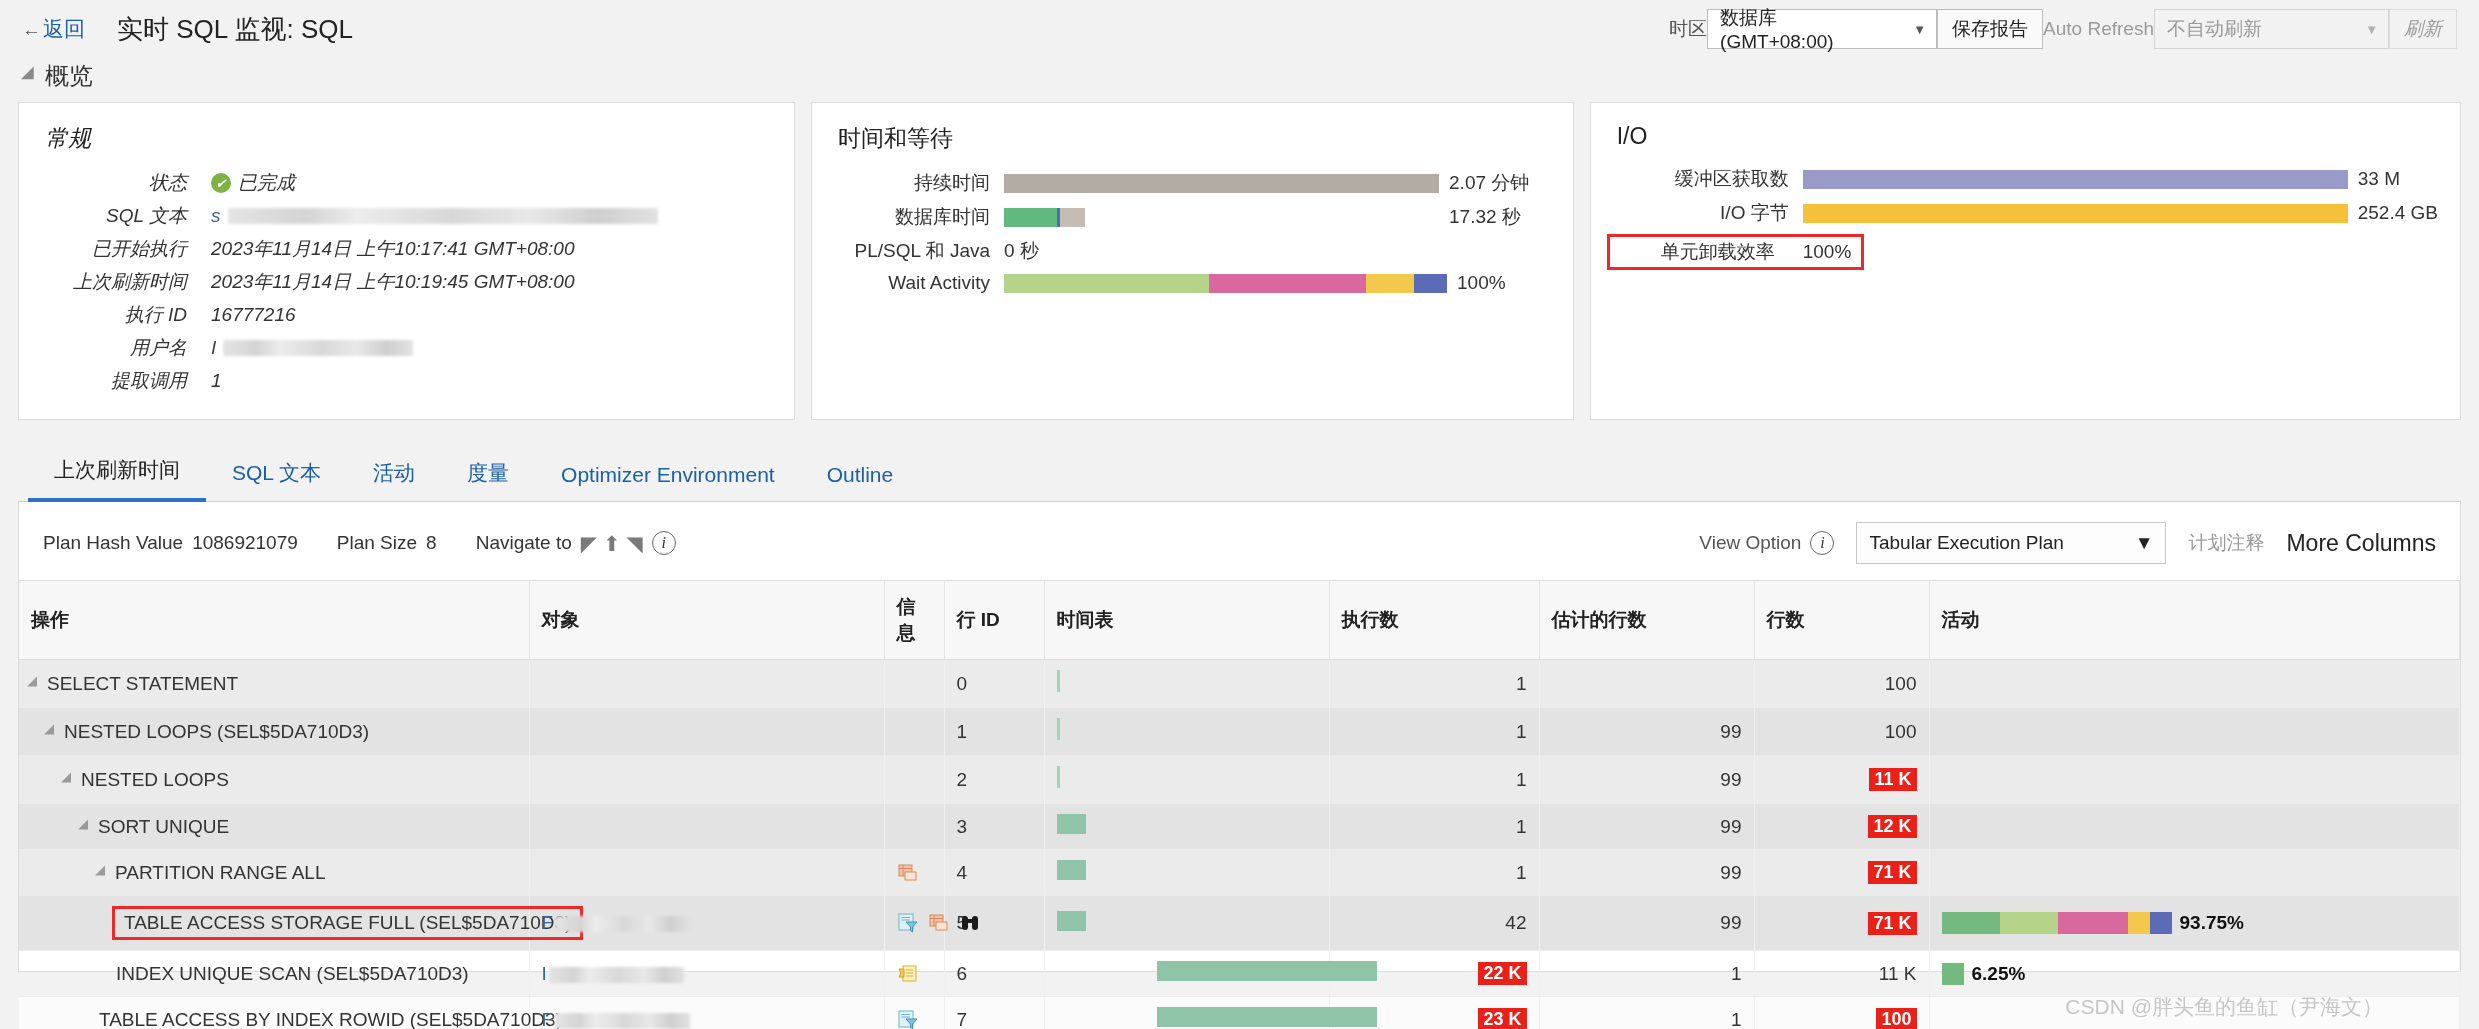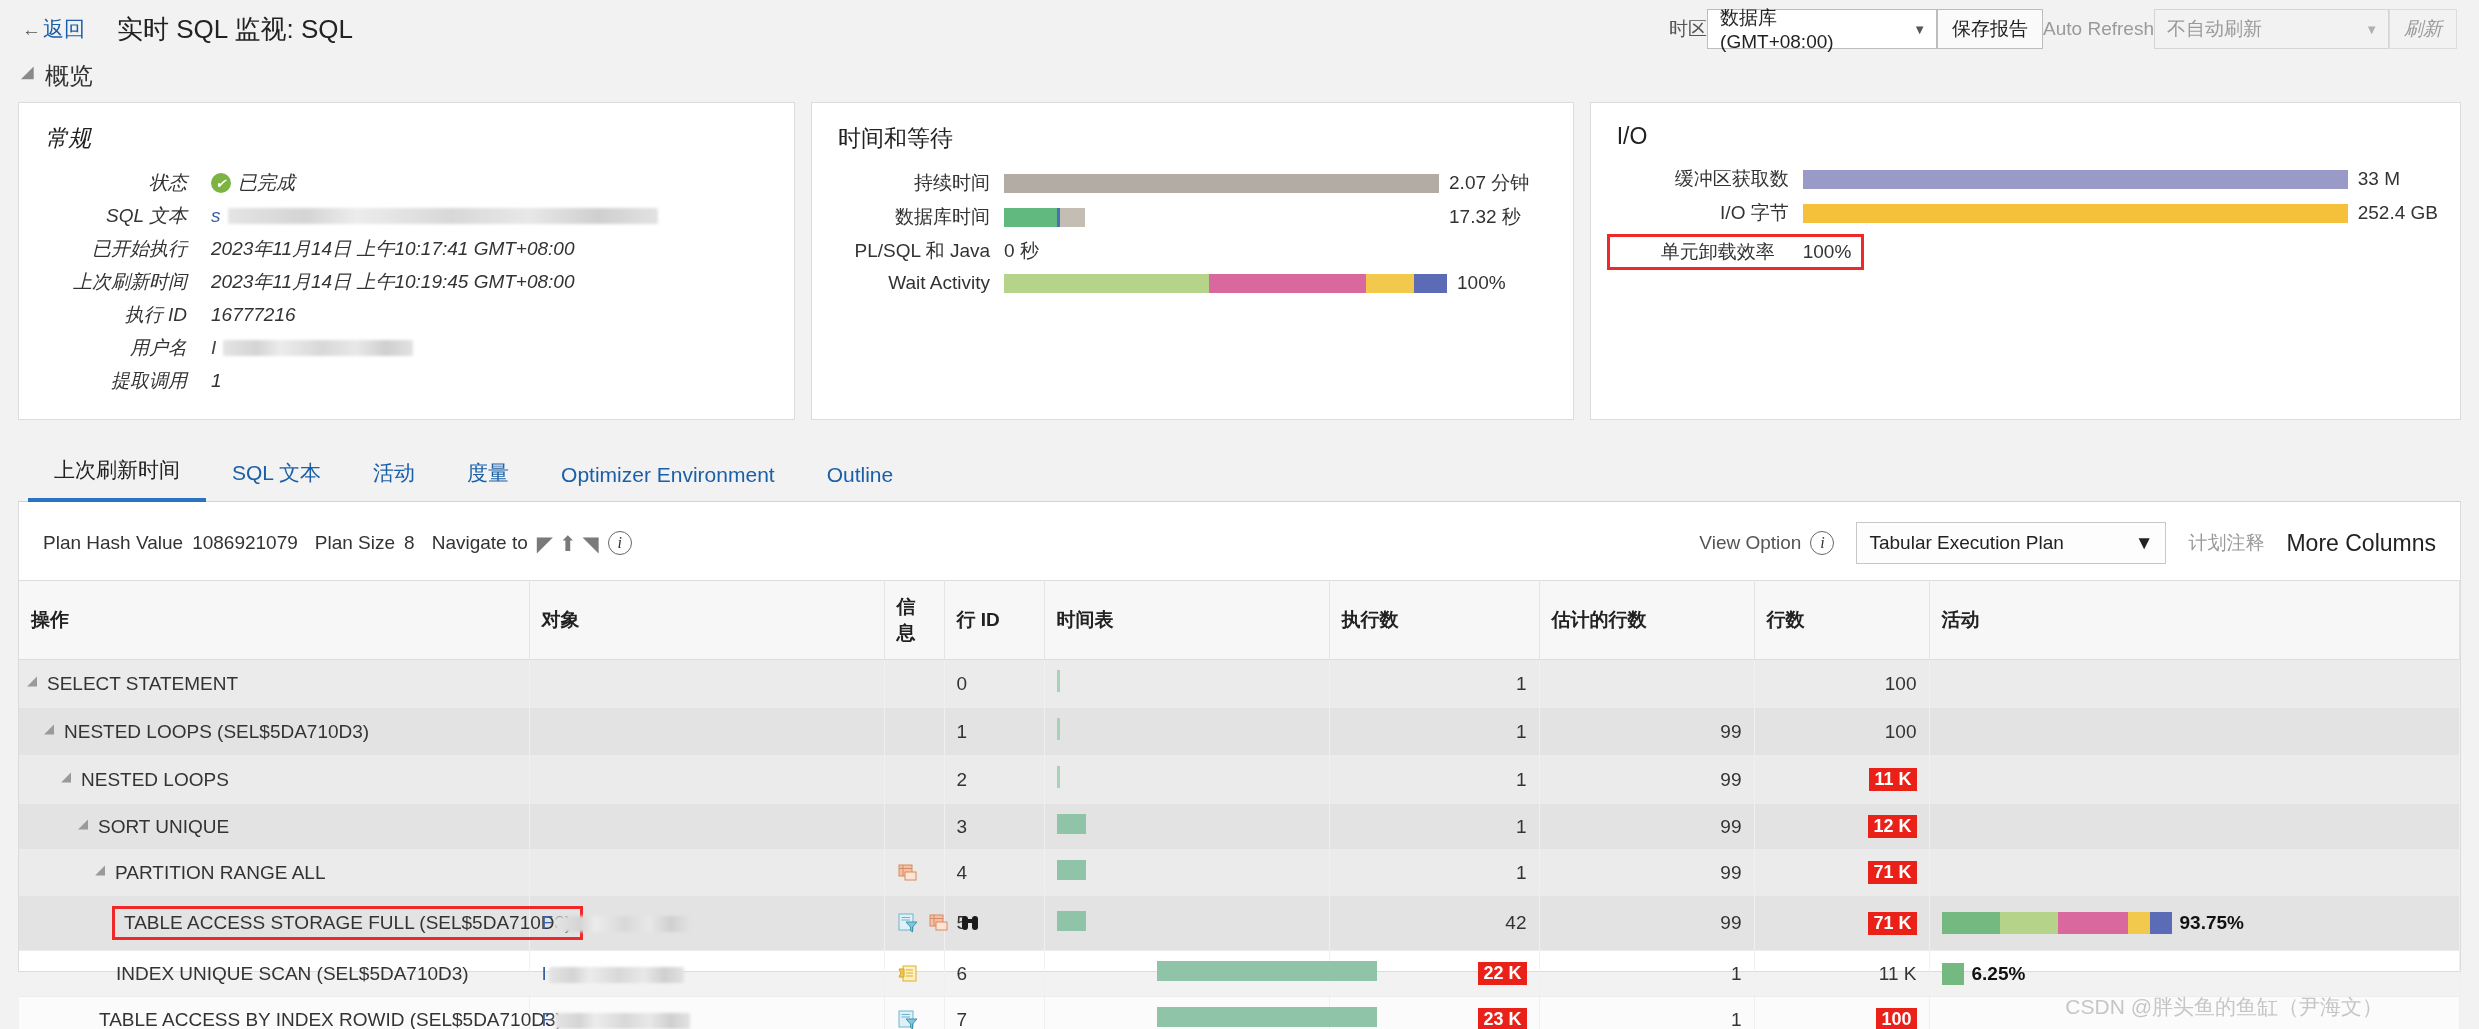--- a/index.html
+++ b/index.html
@@ -128,21 +128,21 @@
     padding: 12px 26px 14px 26px; font-size:21px; color:#1a5fa8; white-space:nowrap;
   }
   .tab.active { color:#222; border-bottom: 4px solid #2a72c4; margin-bottom:-1px; }
 
   
   .plan-wrap {
     background:#fff; border:1px solid #dcdcdc; border-top:none;
     margin: 0 18px; height: 470px;
   }
   .plan-toolbar {
-    display:flex; padding: 20px 24px 16px 24px; gap: 17px;
+    display:flex; padding: 20px 24px 16px 24px; gap: 39px;
     font-size:19px; color:#333;
   }
   .plan-toolbar .grp { display:flex; align-items:center; gap:9px; white-space:nowrap; }
   .info-i {
     width:24px;height:24px;border-radius:50%;border:1.6px solid #666;
     display:inline-flex;align-items:center;justify-content:center;
     font-style:italic; font-family:"Liberation Serif", serif; font-size:16px; color:#333;
     flex:none;
   }
   .nav-icons { display:flex; align-items:center; gap:6px; }

